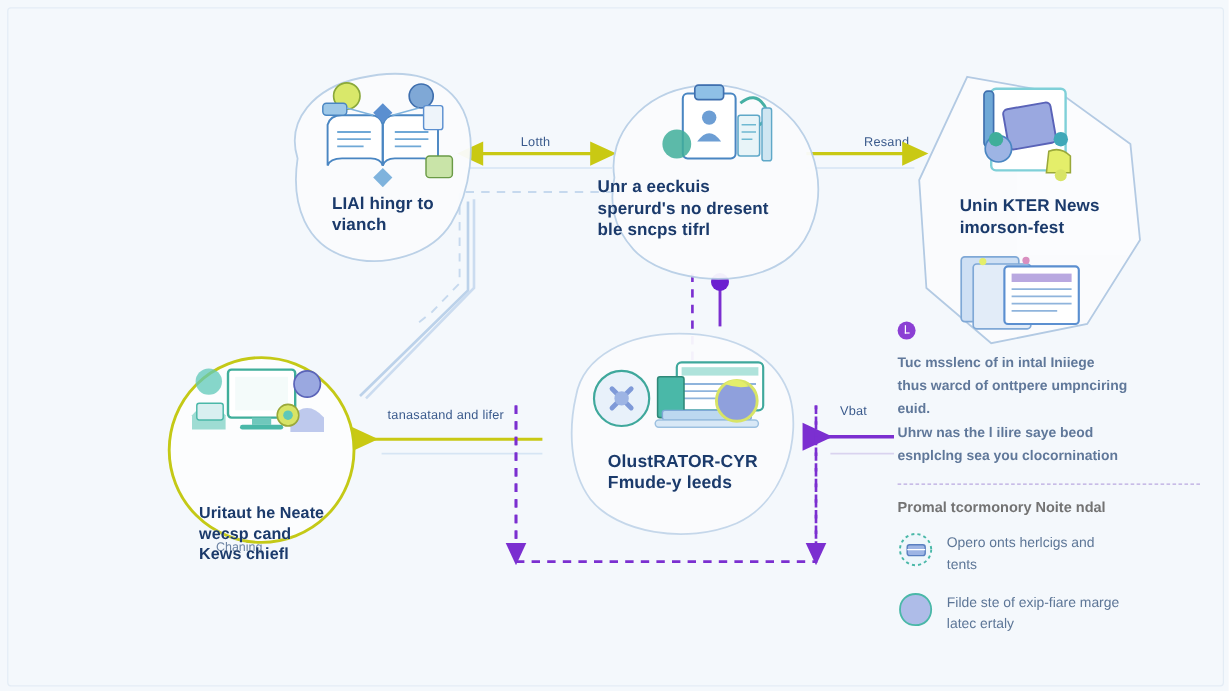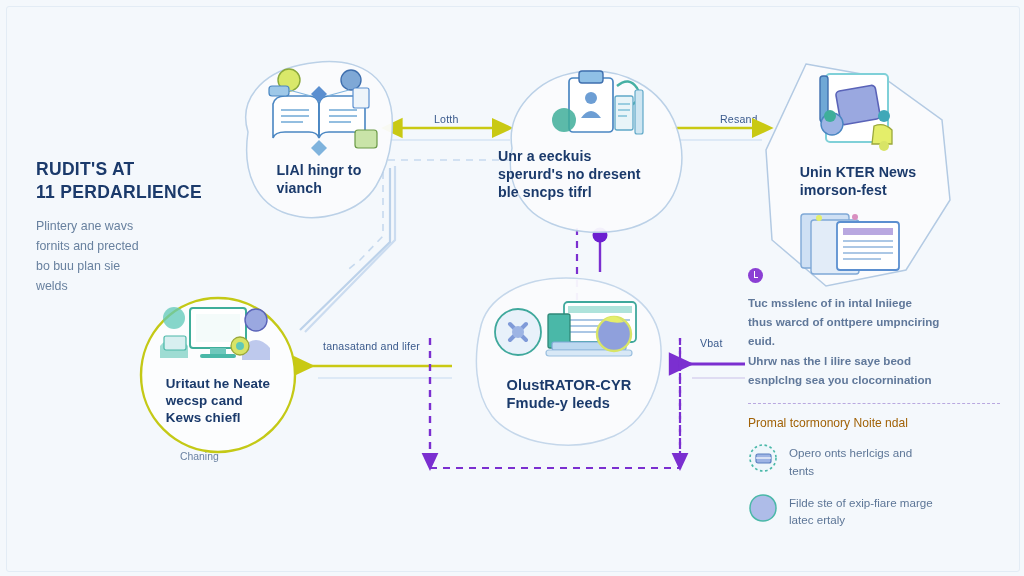--- a/index.html
+++ b/index.html
@@ -105,22 +105,22 @@
     font-weight: bold;
   }
   .rp-rule {
     margin: 14px 0 12px 0;
     border: none;
     border-top: 1.4px dashed #b9a8e0;
     height: 0;
   }
   .rp-subtitle {
     font-size: 12.1px;
-    font-weight: normal;
-    color: #a16207;
+    font-weight: bold;
+    color: #737373;
     margin: 0 0 13px 0;
   }
   .rp-item {
     display: flex;
     align-items: flex-start;
     gap: 11px;
     margin-bottom: 14px;
   }
   .rp-item-text {
     font-size: 11.6px;
@@ -208,30 +208,20 @@
              C612,240 552,234 528,208 C510,188 508,168 512,148 Z" fill="#fbfcfe" stroke="#b9cfe6" stroke-width="1.5" opacity="0.95"></path>
 
     <path d="M806,64 L884,78 L942,120 L950,200 L906,270 L826,286 L772,240 L766,150 Z" fill="#fbfcfe" stroke="#b0c8e2" stroke-width="1.5" opacity="0.95"></path>
 
     <circle cx="218" cy="375" r="77" fill="#fcfdfe" stroke="#c4c916" stroke-width="2.4"></circle>
 
     <path d="M480,330 C486,296 524,278 566,278 C614,278 648,298 658,330 C668,364 654,418 614,436
              C572,454 514,444 492,416 C474,392 474,356 480,330 Z" fill="#fbfcfe" stroke="#c3d6ea" stroke-width="1.5" opacity="0.95"></path>
   </svg>
 
-  <div id="left-text">
-    <div class="headline">
-      <div>RUDIT'S AT</div>
-      <div>11 PERDARLIENCE</div>
-    </div>
-    <p class="sub-p">Plintery ane wavs</p>
-    <p class="sub-p">fornits and prected</p>
-    <p class="sub-p">bo buu plan sie</p>
-    <p class="sub-p">welds</p>
-  </div>
 
   <div class="blob" style="left:240px; top:58px; width:158px; height:170px;">
     <div class="inner" style="padding-top:6px;">
       <svg width="128" height="92" viewBox="0 0 128 92">
         <path d="M18,40 q2,-8 12,-8 h24 q8,0 10,8 v34 q-2,-6 -10,-6 h-24 q-10,0 -12,6 z" fill="#ffffff" stroke="#4a86c2" stroke-width="1.6"></path>
         <path d="M110,40 q-2,-8 -12,-8 h-24 q-8,0 -10,8 v34 q2,-6 10,-6 h24 q10,0 12,6 z" fill="#ffffff" stroke="#4a86c2" stroke-width="1.6"></path>
         <line x1="64" y1="40" x2="64" y2="74" stroke="#4a86c2" stroke-width="1.6"></line>
         <g stroke="#6fa8d6" stroke-width="1.5">
           <line x1="26" y1="46" x2="54" y2="46"></line>
             <line x1="26" y1="52" x2="54" y2="52"></line>
@@ -310,21 +300,21 @@
           <line x1="48" y1="45" x2="98" y2="45"></line>
             <line x1="48" y1="51" x2="86" y2="51"></line>
         </g>
         <circle cx="24" cy="10" r="3" fill="#e4ee6a"></circle>
         <circle cx="60" cy="9" r="3" fill="#d98fc0"></circle>
       </svg>
     </div>
   </div>
 
   <div class="blob" style="left:141px; top:300px; width:154px; height:150px;">
-    <div class="inner" style="padding-top:2px;">
+    <div class="inner" style="padding-top:2px;gap:44px;">
       <svg width="124" height="70" viewBox="0 0 124 70">
         <rect x="34" y="6" width="56" height="40" rx="3" fill="#ffffff" stroke="#3fae9a" stroke-width="2"></rect>
         <rect x="40" y="12" width="44" height="28" fill="#f4fbfa"></rect>
         <rect x="54" y="46" width="16" height="6" fill="#6fc8bc"></rect>
         <rect x="44" y="52" width="36" height="4" rx="2" fill="#4ab8a8"></rect>
         <circle cx="18" cy="16" r="11" fill="#5fc8b8" opacity=".75"></circle>
         <path d="M4,44 q14,-16 28,0 v12 h-28 z" fill="#7fd0c4" opacity=".75"></path>
         <rect x="8" y="34" width="22" height="14" rx="2" fill="#d8eff0" stroke="#4ab8a8" stroke-width="1.2"></rect>
         <circle cx="100" cy="18" r="11" fill="#9aa8e0" stroke="#5a63b8" stroke-width="1.4"></circle>
         <path d="M86,46 q14,-16 28,0 v12 h-28 z" fill="#aebce8" opacity=".8"></path>

